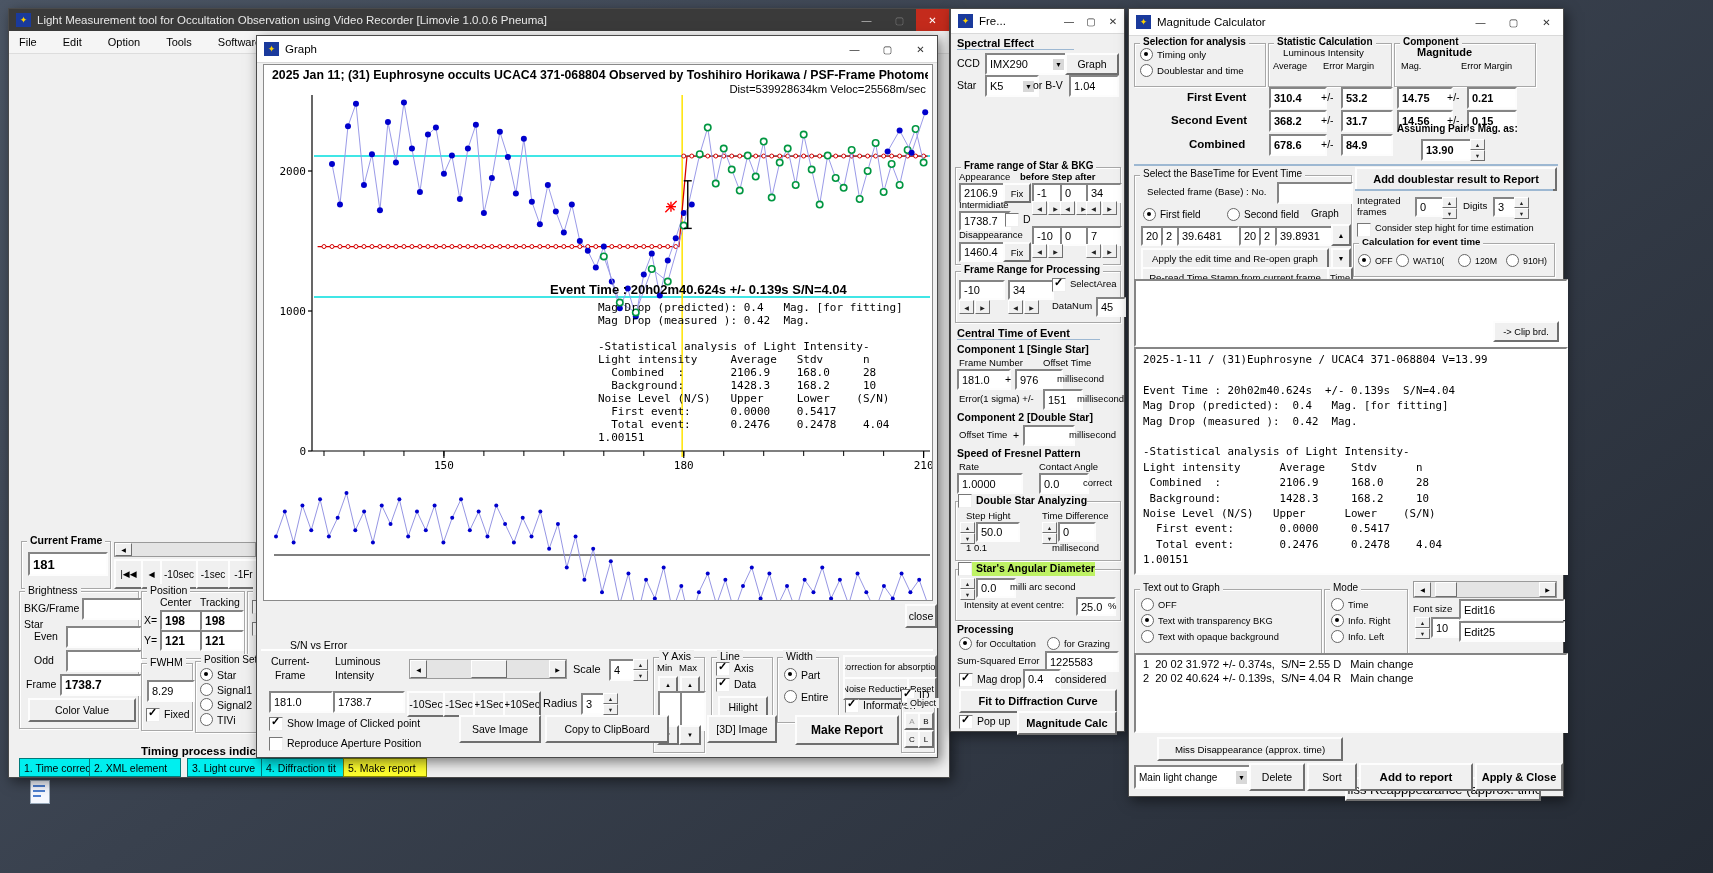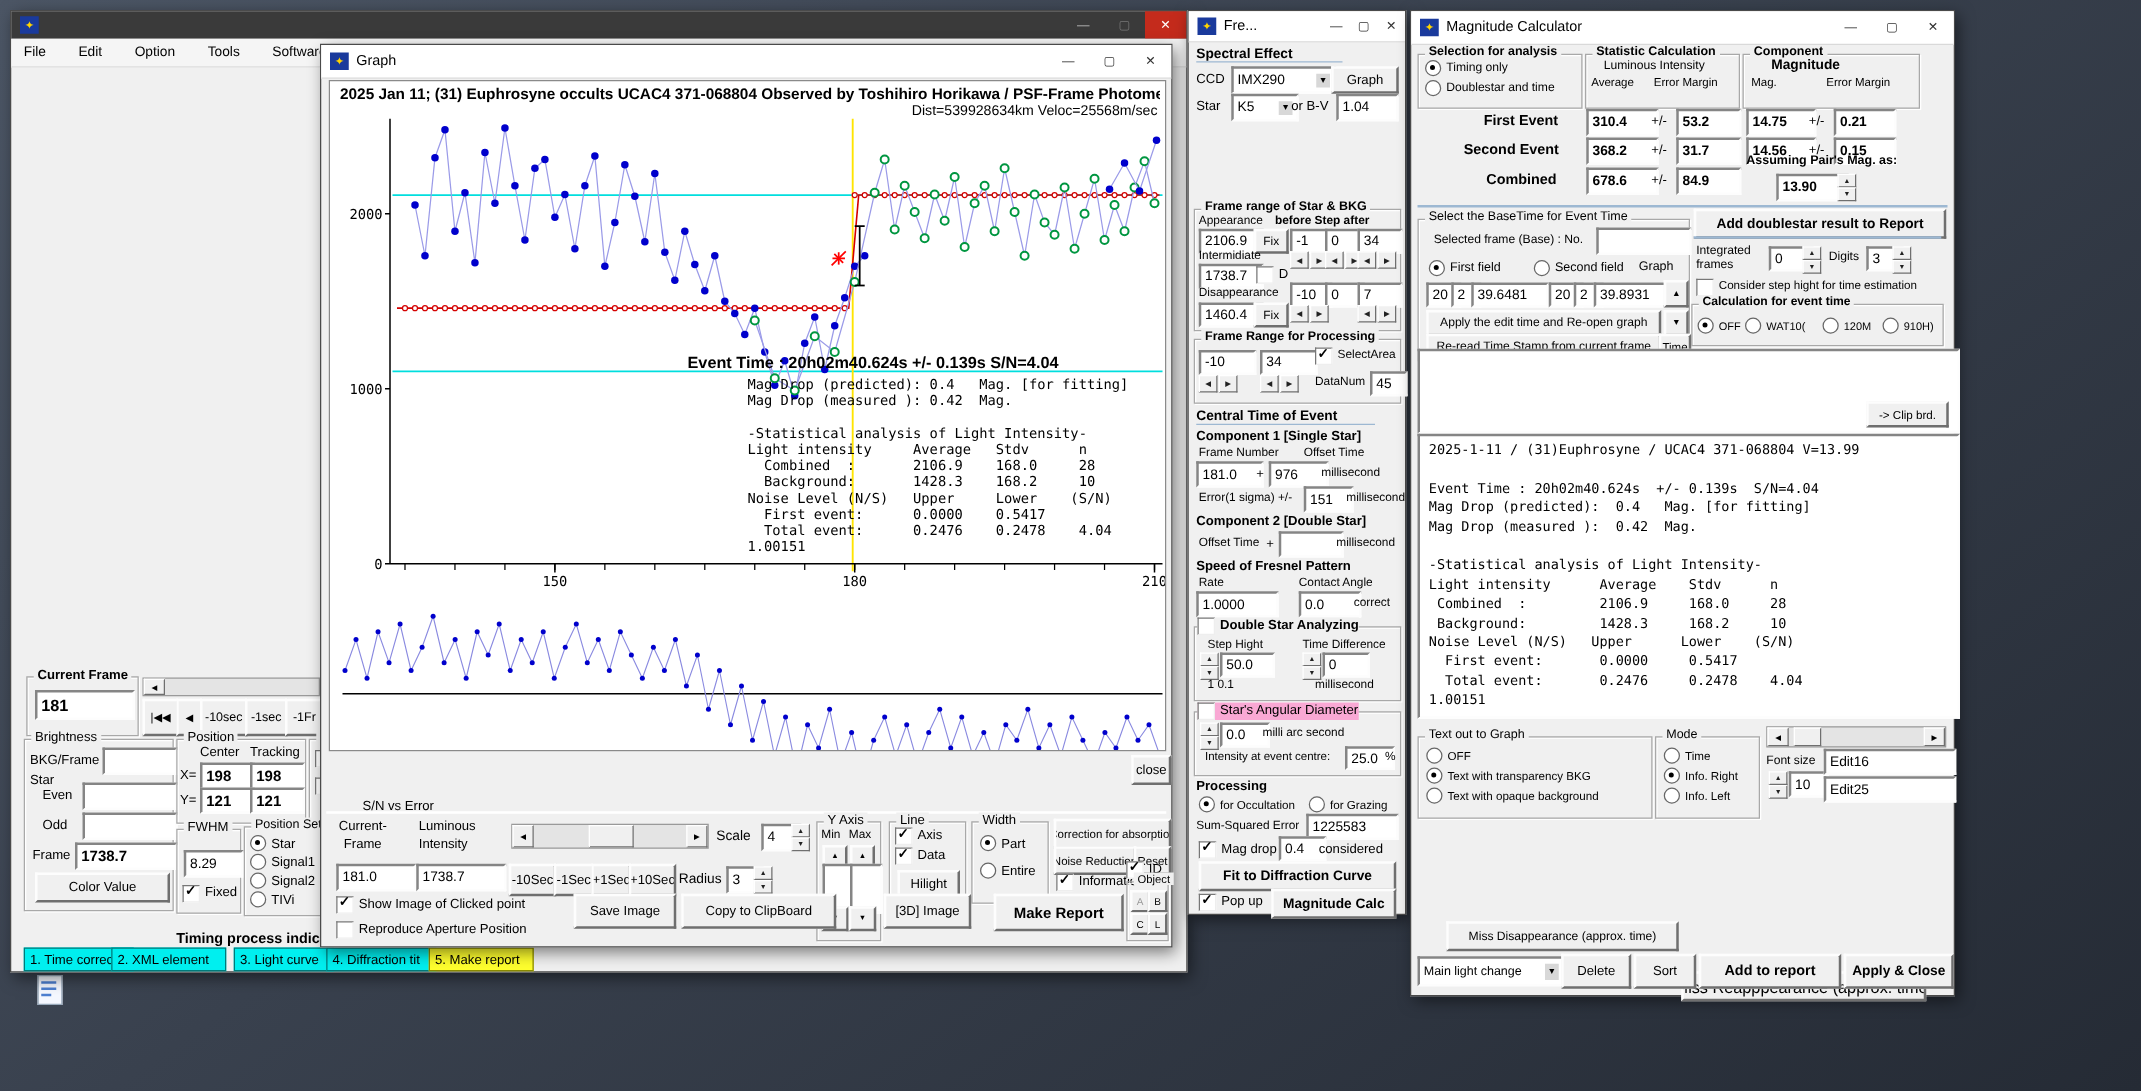--- a/index.html
+++ b/index.html
@@ -55,20 +55,21 @@
   <div style="position:absolute;left:30px;top:780px;width:20px;height:24px">
     <div style="position:absolute;inset:0;background:#f5f8ff;border:1px solid #9ab"></div>
     <div style="position:absolute;left:3px;top:5px;width:12px;height:2px;background:#4d7fd0"></div>
     <div style="position:absolute;left:3px;top:10px;width:12px;height:2px;background:#4d7fd0"></div>
     <div style="position:absolute;left:3px;top:15px;width:8px;height:2px;background:#4d7fd0"></div>
   </div>
 
   <div class="win" id="main-win" style="left:8px;top:8px;width:940px;height:768px">
     <div class="tb" style="height:22px;background:#3a3a3a;border-bottom:none">
       <span class="appic gl">✦</span>
+      <span class="ttl" style="color:#e8e8e8">Light Measurement tool for Occultation Observation using Video Recorder [Limovie 1.0.0.6 Pneuma]</span>
       <span class="tbtns">
         <span class="tbtn gl" style="color:#bbb">—</span>
         <span class="tbtn gl" style="color:#777">▢</span>
         <span class="tbtn gl" style="background:#c42b1c;color:#fff">✕</span>
       </span>
     </div>
     <div style="position:absolute;left:0;top:22px;right:0;height:22px;background:#f5f5f5;display:flex;gap:26px;padding-left:10px;align-items:center;border-bottom:1px solid #ddd">
       <span>File</span>
       <span>Edit</span>
       <span>Option</span>
@@ -733,21 +734,21 @@
       <span class="spv" style="left:86px;top:20px">
           <span class="sa gl">▲</span>
           <span class="sa gl">▼</span>
         </span>
       <div class="fld plain" style="left:102px;top:20px;width:28px;height:16px">0</div>
       <span class="lb" style="left:10px;top:40px;font-size:9.5px">1  0.1</span>
       <span class="lb" style="left:96px;top:40px;font-size:9.5px">millisecond</span>
     </div>
 
     <div class="grp" style="left:4px;top:560px;width:164px;height:50px">
-      <span class="cb" style="left:2px;top:-8px;background:#f9a8d4;font-weight:normal">
+      <span class="cb" style="left:2px;top:-8px;background:#bef264;font-weight:bold">
           <span class="bx"></span>
           <span>Star's Angular Diameter</span>
         </span>
       <span class="spv" style="left:4px;top:8px">
           <span class="sa gl">▲</span>
           <span class="sa gl">▼</span>
         </span>
       <div class="fld plain" style="left:20px;top:8px;width:30px;height:16px">0.0</div>
       <span class="lb" style="left:54px;top:11px;font-size:9.5px">milli arc second</span>
       <span class="lb" style="left:8px;top:30px;font-size:9.2px">Intensity at event centre:</span>
@@ -970,20 +971,24 @@
     </div>
     <span class="lb" style="left:284px;top:594px;font-size:9.7px">Font size</span>
     <span class="spv" style="left:286px;top:608px">
         <span class="sa gl">▲</span>
         <span class="sa gl">▼</span>
       </span>
     <div class="fld plain" style="left:302px;top:608px;width:22px;height:17px">10</div>
     <div class="fld plain" style="left:330px;top:590px;width:96px;height:17px">Edit16</div>
     <div class="fld plain" style="left:330px;top:612px;width:96px;height:17px">Edit25</div>
 
+    <div class="fld" style="left:5px;top:644px;width:424px;height:76px;align-items:flex-start;flex-direction:column;font-weight:normal">
+      <div style="padding:3px 4px 0;font-size:11px;white-space:pre">1  20 02 31.972 +/- 0.374s,  S/N= 2.55 D   Main change</div>
+      <div style="padding:2px 4px;font-size:11px;white-space:pre">2  20 02 40.624 +/- 0.139s,  S/N= 4.04 R   Main change</div>
+    </div>
 
     <div class="b" style="left:28px;top:728px;width:182px;height:20px;font-size:9.7px">Miss Disappearance  (approx. time)</div>
     <div class="b" style="left:216px;top:768px;width:192px;height:20px;font-size:13px">Miss Reapppearance (approx. time)</div>
 
     <div class="fld plain" style="left:5px;top:756px;width:108px;height:20px">
         <span style="font-size:10px">Main light change</span>
         <span class="gl" style="margin-left:auto;font-size:7px;background:#d8d8d8;padding:3px 2px">▼</span>
       </div>
     <div class="b" style="left:120px;top:754px;width:52px;height:24px">Delete</div>
     <div class="b" style="left:178px;top:754px;width:46px;height:24px">Sort</div>

